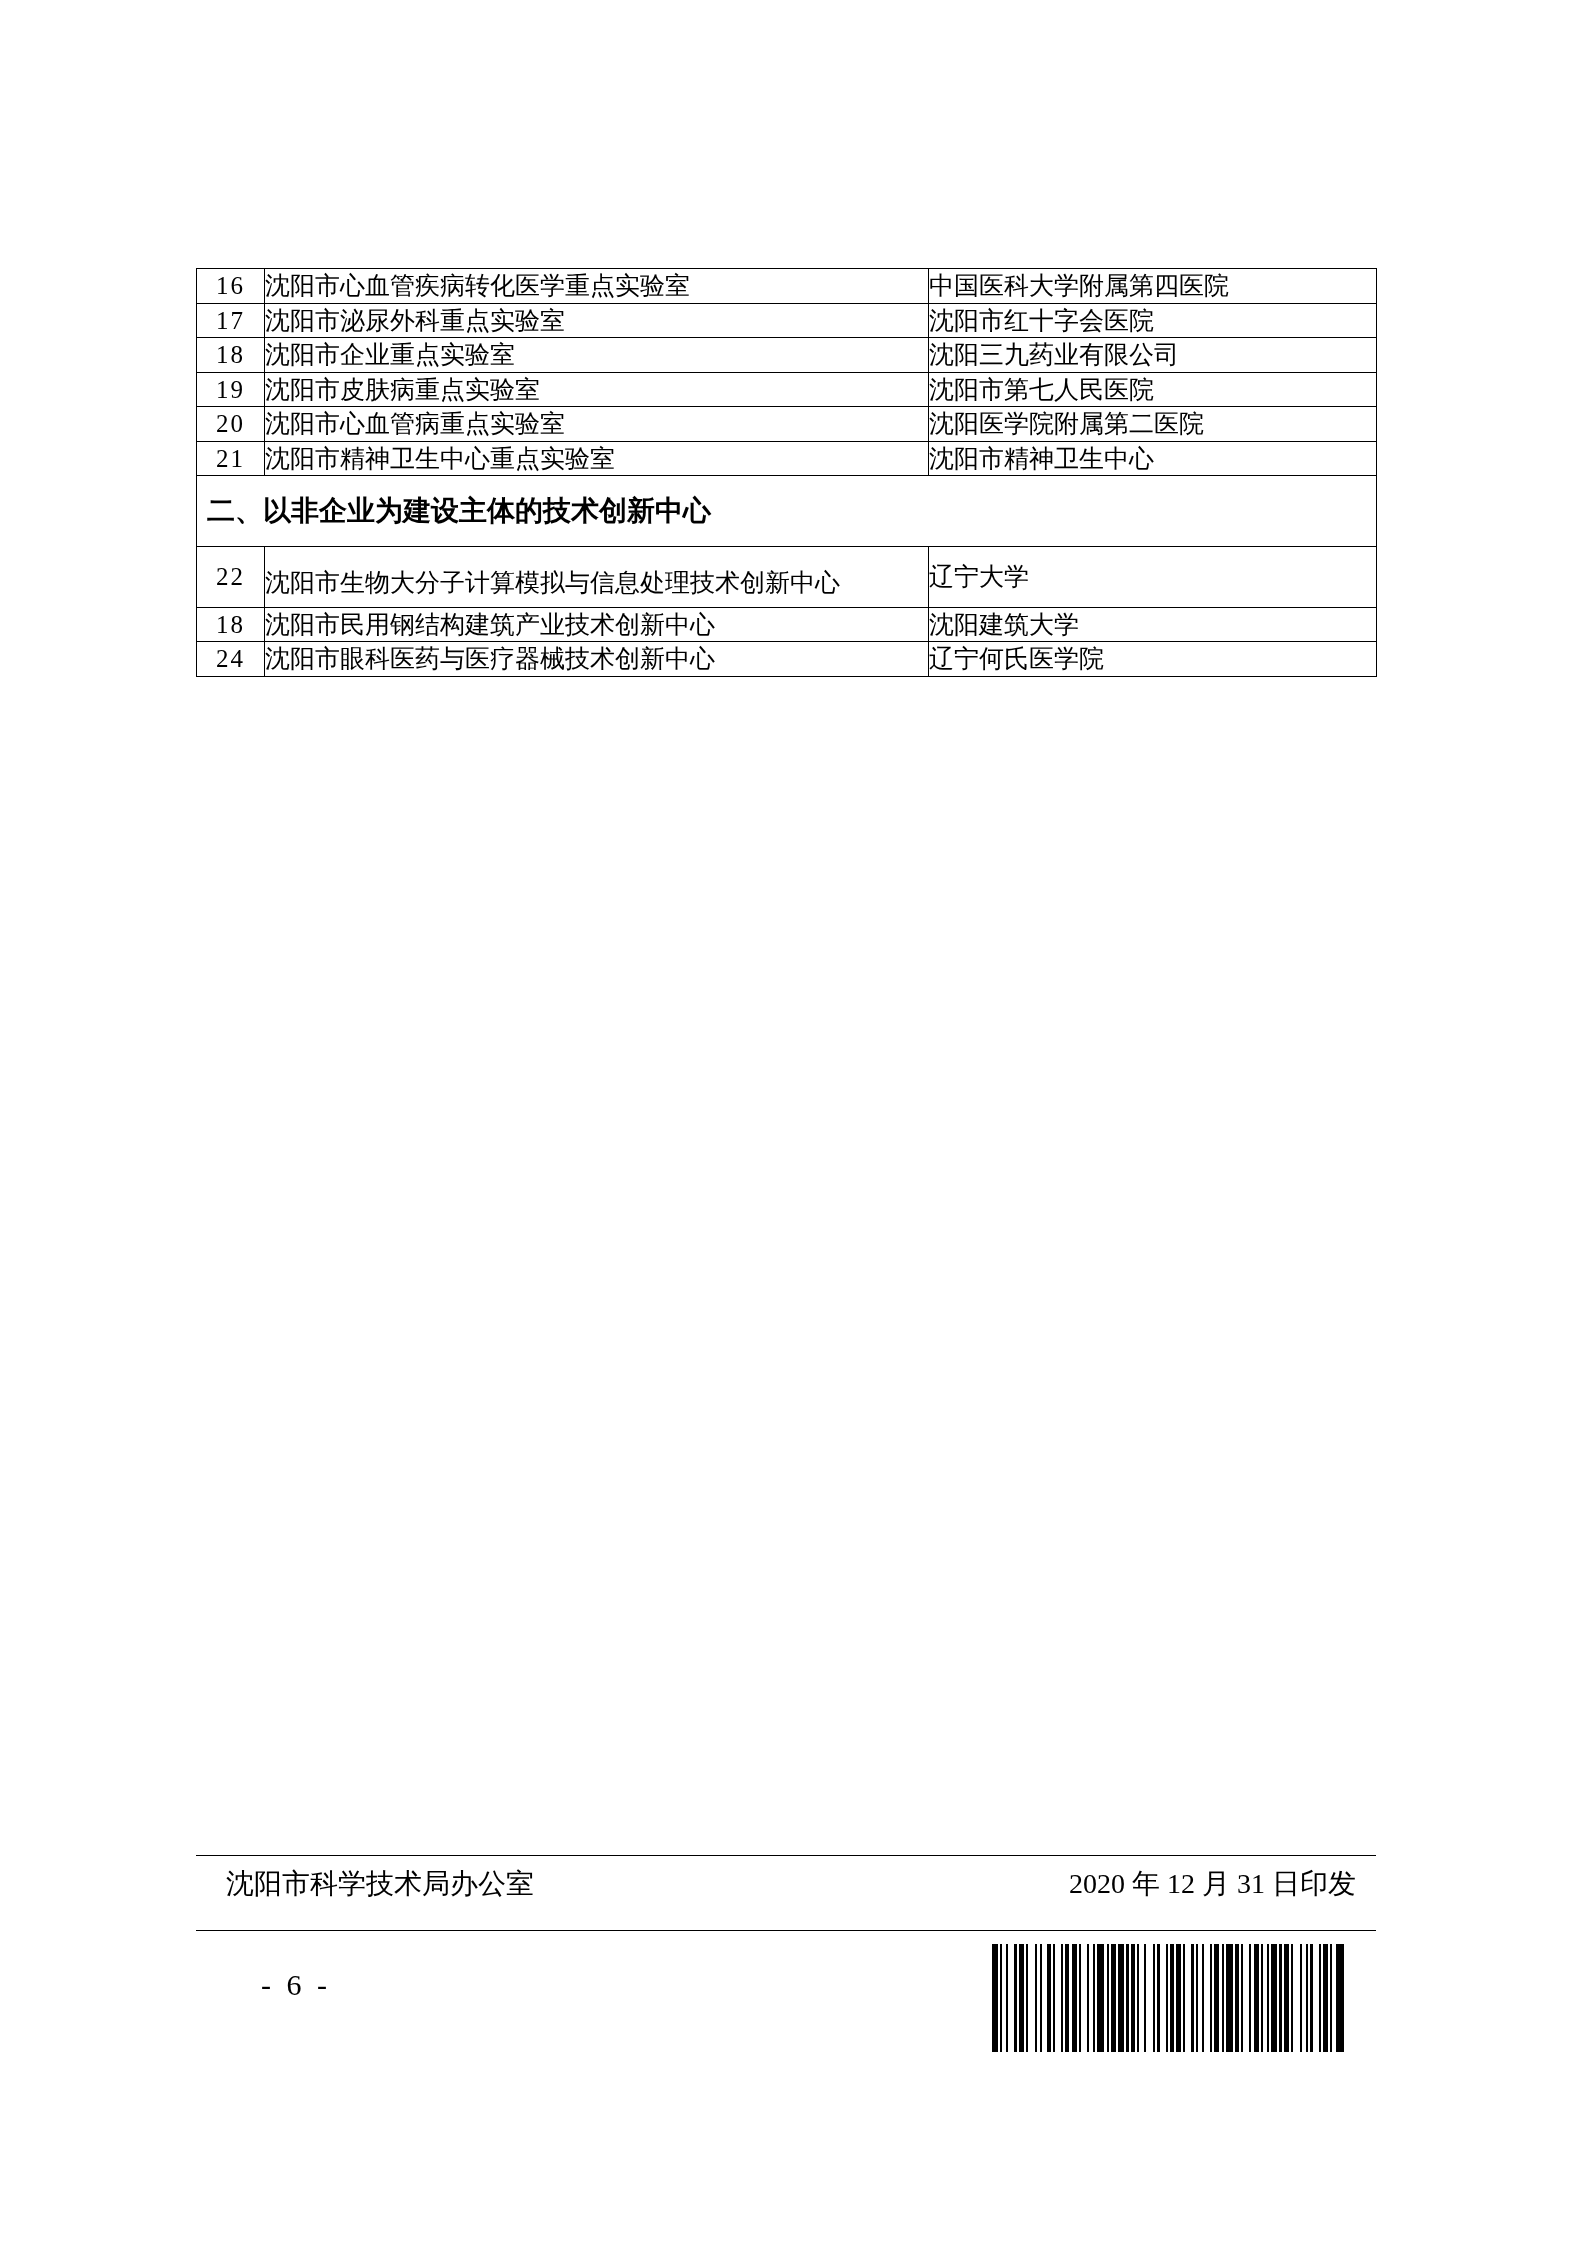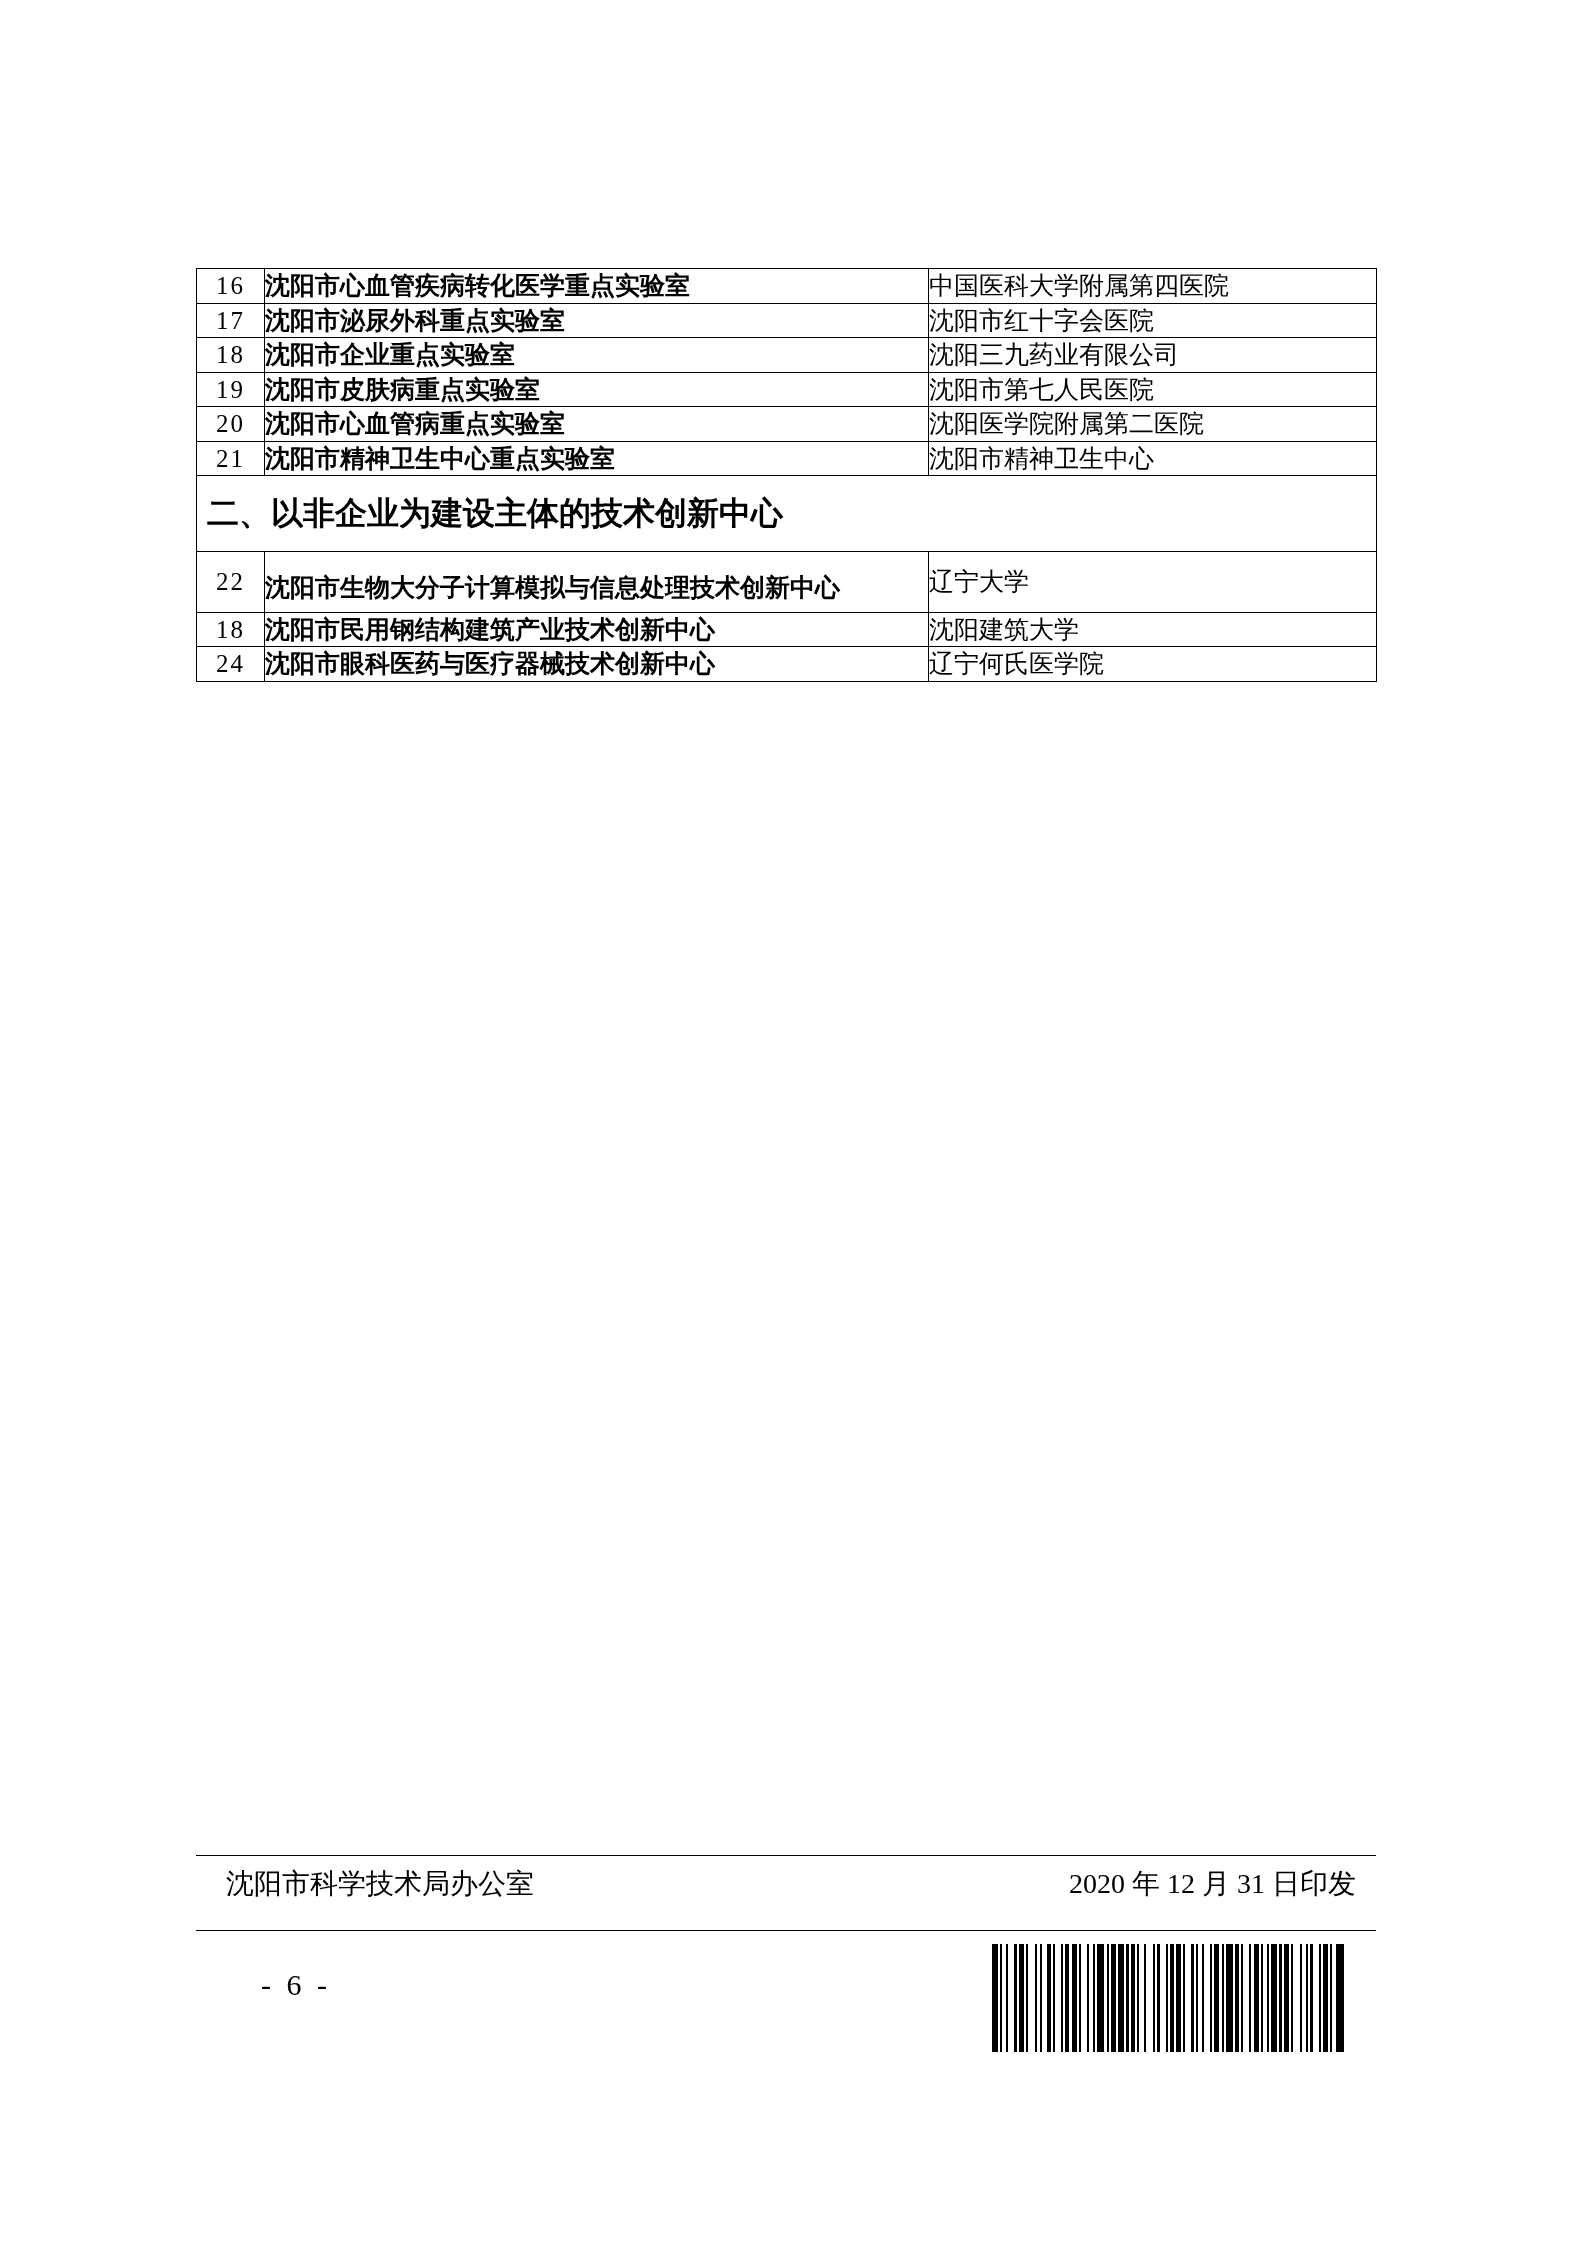--- a/index.html
+++ b/index.html
@@ -38,29 +38,28 @@
   .cell-num {
     text-align: center;
     font-family: "Liberation Serif", "DejaVu Serif", serif;
     letter-spacing: 2px;
     font-size: 25px;
     padding: 14px 0;
   }
   .cell-text {
     padding: 14px 6px 14px 12px;
     font-size: 26px;
-    font-weight: bold;
   }
   .cell-org {
     padding: 14px 6px 14px 12px;
     font-size: 26px;
   }
   .row-section td {
     padding: 16px 6px 16px 10px;
-    font-size: 32px;
+    font-size: 28px;
     font-weight: bold;
     font-family: "Liberation Sans", "DejaVu Sans", sans-serif;
   }
   .two-line .cell-text {
     padding-top: 20px;
     padding-bottom: 8px;
     line-height: 1.28;
   }
 
   .footer-line {

